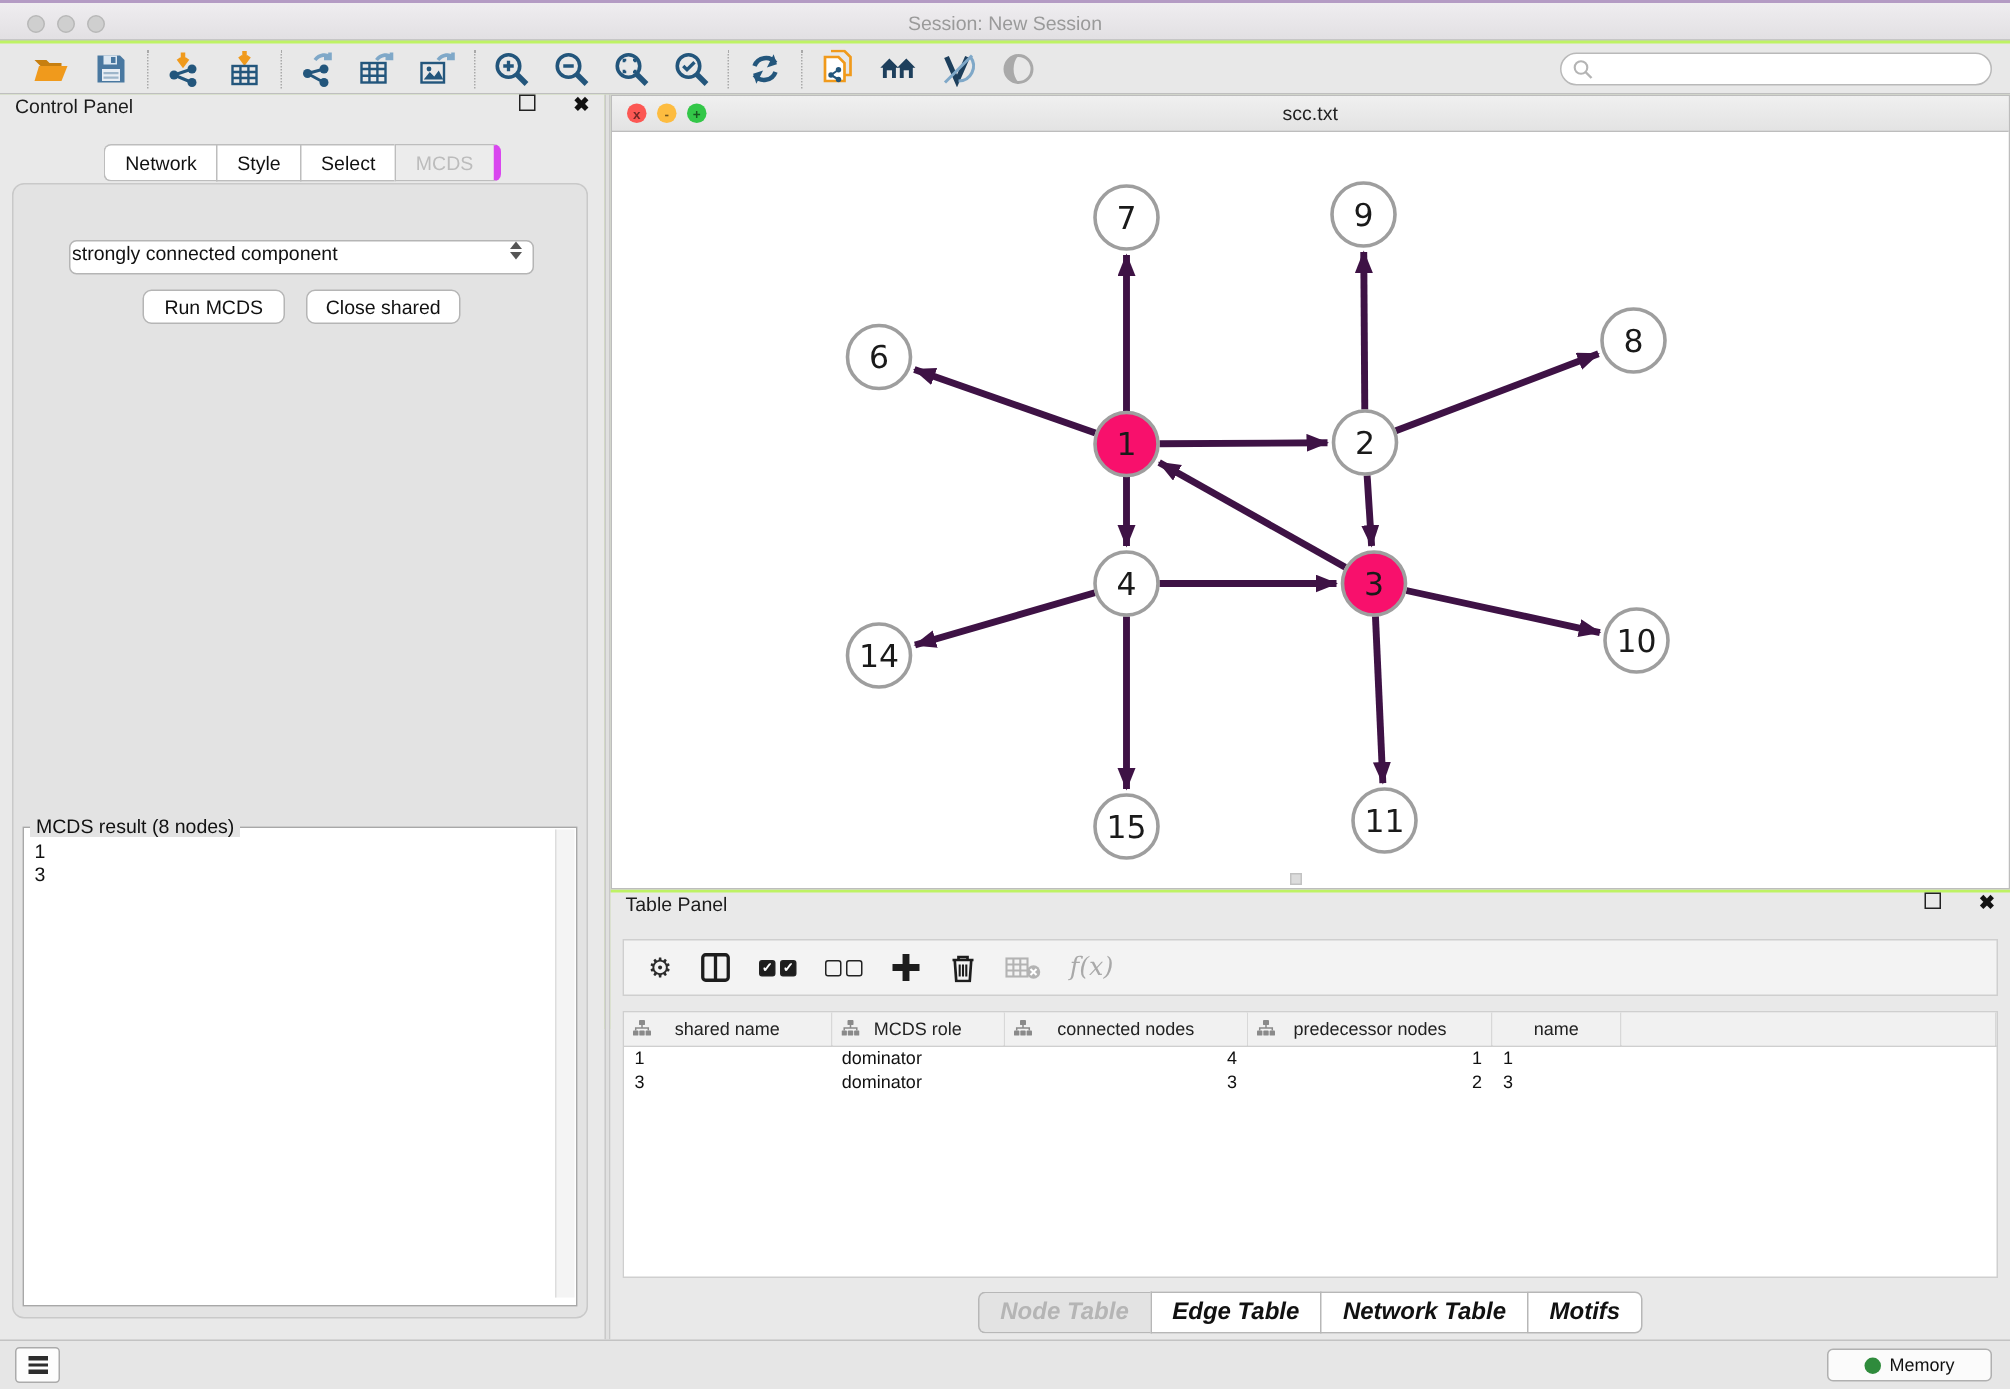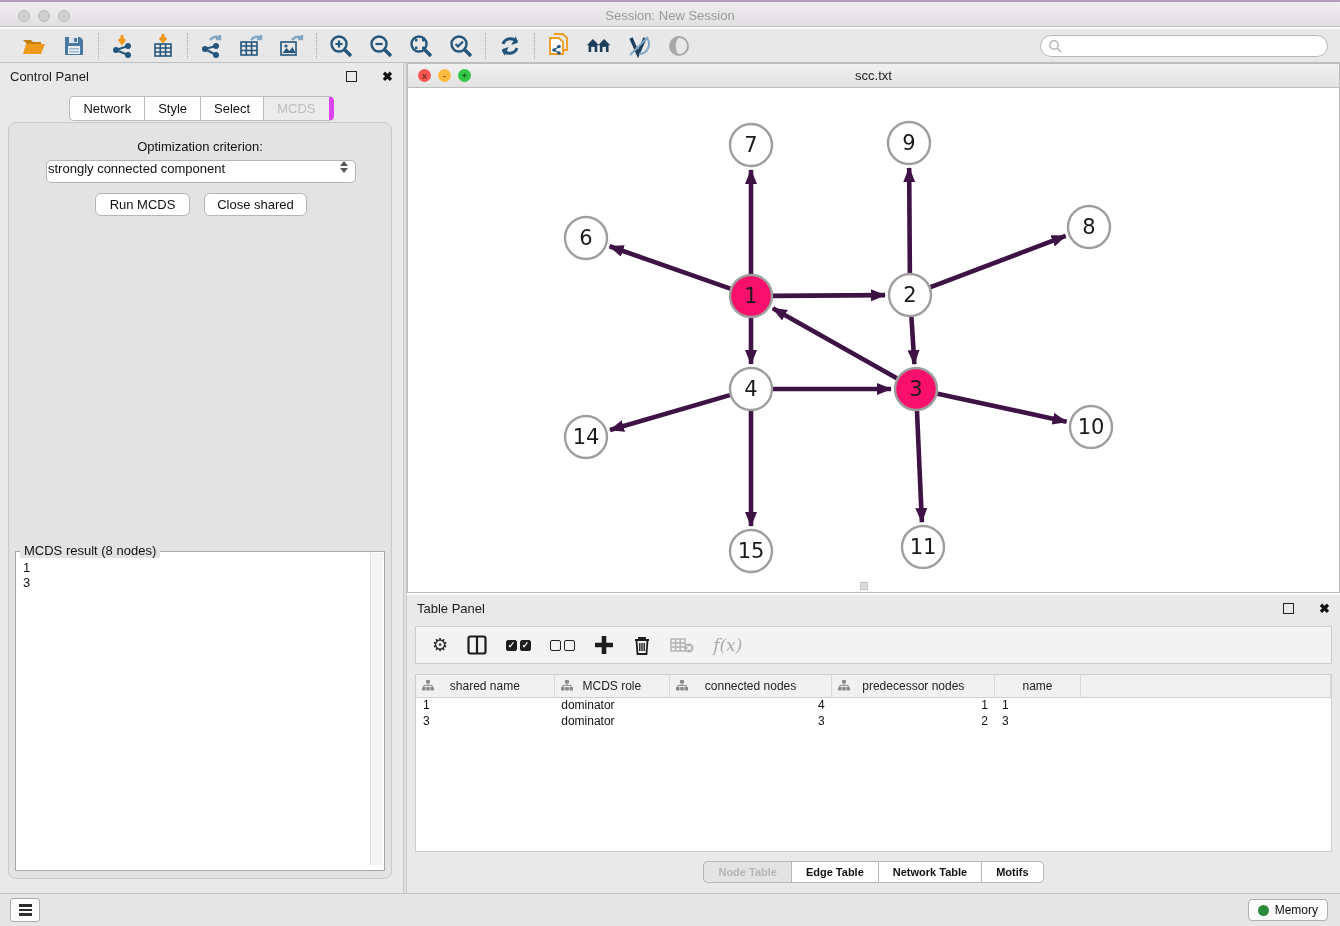--- a/index.html
+++ b/index.html
@@ -1,37 +1,37 @@
 <!DOCTYPE html>
 <html><head>
 <meta charset="utf-8">
 <style>
   * { margin:0; padding:0; box-sizing:border-box; }
   html,body { width:1340px; height:926px; font-family:"Liberation Sans", sans-serif; background:#e9e9e9; overflow:hidden; }
   .abs { position:absolute; }
-  #root { position:relative; width:1340px; height:686px; background:#ffffff; }
+  #root { position:relative; width:1340px; height:686px; background:#bef264; }
 
   
   #titlebar { left:0; top:0; width:1340px; height:27px; background:linear-gradient(#efedf0,#e2e0e3); border-top:2px solid #b49bc4; border-bottom:1px solid #c6c6c6; }
   .tl-dot { position:absolute; top:8px; width:12px; height:12px; border-radius:50%; background:#cfcfcf; border:1px solid #b8b8b8; }
   #win-title { position:absolute; top:6px; width:100%; text-align:center; font-size:13px; color:#9a9a9a; }
 
   
   #toolbar { left:0; top:29px; width:1340px; height:34px; background:#e8e8e8; border-bottom:1px solid #bfbfbf; display:flex; align-items:center; padding-left:10px; }
   .tb-group { display:flex; align-items:center; gap:14px; padding:0 11px; }
   .tb-sep { width:1px; height:26px; border-left:1px dotted #a9a9a9; }
   .tb-btn { width:26px; height:26px; display:flex; align-items:center; justify-content:center; cursor:default; }
   .tb-btn svg { display:block; }
   #search-wrap { margin-left:auto; margin-right:12px; width:288px; height:22px; background:#ffffff; border:1px solid #b9b9b9; border-radius:12px; display:flex; align-items:center; padding-left:7px; }
   #search-wrap svg { opacity:.55; }
   #search-input { border:none; outline:none; flex:1; height:18px; font-size:12px; background:transparent; padding-left:4px; }
 
   
   #control-panel { left:0; top:63px; width:403px; height:830px; background:#e9e9e9; }
-  .panel-head { position:absolute; left:0; top:0; width:100%; height:26px; display:flex; align-items:center; padding:0 10px; font-size:13px; color:#1c1c1c;gap:16px; }
+  .panel-head { position:absolute; left:0; top:0; width:100%; height:26px; display:flex; align-items:flex-start; padding:0 10px; font-size:13px; color:#1c1c1c;gap:16px; }
   .panel-head .spacer { flex:1; }
   .ph-float { width:11px; height:11px; border:1.5px solid #222; background:transparent; margin-right:9px; }
   .ph-close { font-size:13px; font-weight:bold; color:#111; line-height:1; }
   #cp-tabs { position:absolute; left:0; top:33px; width:100%; display:flex; justify-content:center; }
   .cp-tab { font-size:13px; padding:4px 13px; background:#ffffff; border:1px solid #bdbdbd; border-right:none; color:#111; }
   .cp-tab:first-child { border-top-left-radius:5px; border-bottom-left-radius:5px; }
   .cp-tab:last-child { border-right:5px solid #d946ef; border-top-right-radius:5px; border-bottom-right-radius:5px; }
   .cp-tab.active { background:#ececec; color:#bcbcbc; }
   #cp-content { position:absolute; left:8px; top:59px; width:384px; height:757px; background:#e3e3e3; border:1px solid #c9c9c9; border-radius:8px; }
   #opt-label { position:absolute; left:0; top:16px; width:100%; text-align:center; font-size:13px; color:#111; }
@@ -67,31 +67,31 @@
   .chk { width:11px; height:11px; border:1.5px solid #222; border-radius:2px; display:inline-flex; align-items:center; justify-content:center; font-size:9px; font-weight:bold; }
   .chk.on { background:#1d1d1d; color:#fff; }
   .chk + .chk { margin-left:3px; }
   .fx { font-family:"DejaVu Serif", serif; font-style:italic; font-size:17px; color:#a9a9a9; }
   #tp-table { position:absolute; left:8px; top:79px; width:917px; height:178px; background:#ffffff; border:1px solid #cfcfcf; }
   #tp-table table { border-collapse:collapse; width:100%; table-layout:fixed; }
   #tp-table th { height:22px; background:#f1f1f1; border-right:1px solid #d8d8d8; border-bottom:1px solid #cfcfcf; font-size:12px; font-weight:normal; color:#222; position:relative; }
   #tp-table th .hier { position:absolute; left:6px; top:5px; }
   #tp-table td { height:16px; font-size:12px; color:#111; padding:0 7px; white-space:nowrap; overflow:hidden; }
   #tp-tabs { position:absolute; left:0; top:266px; width:100%; display:flex; justify-content:center; }
-  .tp-tab { font-size:11px; font-weight:bold; padding:4px 14px; background:#ffffff; border:1px solid #b7b7b7; border-right:none; color:#111; }
+  .tp-tab { font-size:16px; font-weight:bold; padding:4px 14px; background:#ffffff; border:1px solid #b7b7b7; border-right:none; color:#111;font-style:italic; }
   .tp-tab:first-child { border-top-left-radius:5px; border-bottom-left-radius:5px; }
   .tp-tab:last-child { border-right:1px solid #b7b7b7; border-top-right-radius:5px; border-bottom-right-radius:5px; }
   .tp-tab.active { background:#e3e3e3; color:#b5b5b5; }
 
   
   #statusbar { left:0; top:893px; width:1340px; height:33px; background:#e6e6e6; border-top:1px solid #c3c3c3; }
   #dev-btn { position:absolute; left:10px; top:4px; width:30px; height:24px; background:#fdfdfd; border:1px solid #ababab; border-radius:3px; display:flex; align-items:center; justify-content:center; }
   .list-icon { display:flex; flex-direction:column; gap:2px; }
   .list-icon i { display:block; width:13px; height:2.5px; background:#2d2d2d; }
-  #memory-btn { position:absolute; right:12px; top:5px; height:22px; padding:0 9px; background:#fbfbfb; border:1px solid #b0b0b0; border-radius:4px; display:flex; align-items:center; gap:6px; font-size:12px; color:#111; }
+  #memory-btn { position:absolute; right:12px; top:5px; height:22px; padding:0 24px; background:#fbfbfb; border:1px solid #b0b0b0; border-radius:4px; display:flex; align-items:center; gap:6px; font-size:12px; color:#111; }
   #memory-dot { width:11px; height:11px; border-radius:50%; }
 </style>
 </head>
 <body>
 
 <div id="root">
 
   <div class="abs" id="titlebar">
     <span class="tl-dot" style="left:18px"></span>
     <span class="tl-dot" style="left:38px"></span>
@@ -264,21 +264,20 @@
       <span class="ph-float"></span>
       <span class="ph-close">✖</span>
     </div>
     <div id="cp-tabs">
         <span class="cp-tab">Network</span>
         <span class="cp-tab">Style</span>
         <span class="cp-tab">Select</span>
         <span class="cp-tab active">MCDS</span>
       </div>
     <div id="cp-content">
-      <div id="opt-label">Optimization criterion:</div>
       <div id="criterion-select">
         <span>strongly connected component</span>
         <span class="updown">
             <i class="up"></i>
             <i class="dn"></i>
           </span>
       </div>
       <div class="cp-btn" id="run-btn">Run MCDS</div>
       <div class="cp-btn" id="close-btn">Close shared</div>
       <div id="mcds-fieldset">

